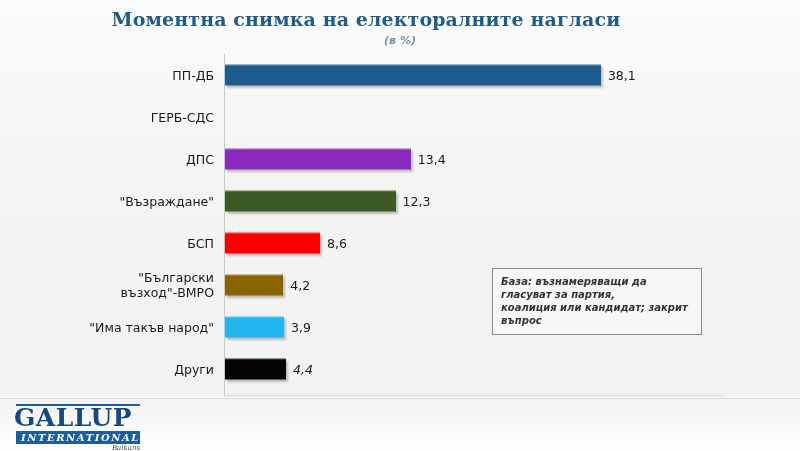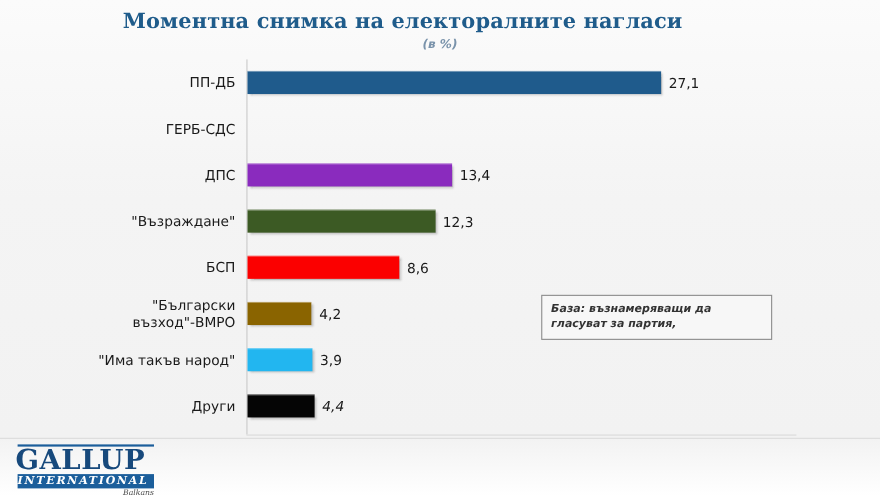--- a/index.html
+++ b/index.html
@@ -175,21 +175,21 @@
     height: 13px;
     background: #1B5E9B;
   }
   #logo-intl {
     position: absolute;
     left: 0;
     top: 0;
     width: 124px;
     height: 20px;
     line-height: 13px;
-    text-align: left;
+    text-align: right;
     font-family: "DejaVu Serif", "Liberation Serif", serif;
     font-style: italic;
     font-weight: bold;
     font-size: 10px;
     letter-spacing: 1.6px;
     color: #ffffff;
   }
   #logo-balkans {
     position: absolute;
     left: 0px;
@@ -211,21 +211,21 @@
   <div id="chart-subtitle">(в %)</div>
 
   <div id="plot-area">
     <div id="axis-line"></div>
     <div id="axis-baseline"></div>
     <div id="bars">
         <div class="bar-row" style="top: 2px;">
           <div class="cat-label">ПП-ДБ</div>
           <div class="bar-wrap" style="width: 375.877px;">
             <div class="bar" style="background: rgb(31, 91, 140);"></div>
-            <div class="bar-value">27,1</div>
+            <div class="bar-value">38,1</div>
           </div>
         </div>
         <div class="bar-row" style="top: 44px;">
           <div class="cat-label">ГЕРБ-СДС</div>
         </div>
         <div class="bar-row" style="top: 86px;">
           <div class="cat-label">ДПС</div>
           <div class="bar-wrap" style="width: 185.858px;">
             <div class="bar" style="background: rgb(138, 43, 190);"></div>
             <div class="bar-value">13,4</div>
@@ -233,21 +233,21 @@
         </div>
         <div class="bar-row" style="top: 128px;">
           <div class="cat-label">"Възраждане"</div>
           <div class="bar-wrap" style="width: 170.601px;">
             <div class="bar" style="background: rgb(60, 90, 36);"></div>
             <div class="bar-value">12,3</div>
           </div>
         </div>
         <div class="bar-row" style="top: 170px;">
           <div class="cat-label">БСП</div>
-          <div class="bar-wrap" style="width: 138px;">
+          <div class="bar-wrap" style="width: 95px;">
             <div class="bar" style="background: rgb(251, 0, 0);"></div>
             <div class="bar-value">8,6</div>
           </div>
         </div>
         <div class="bar-row" style="top: 212px;">
           <div class="cat-label">"Български
 възход"-ВМРО</div>
           <div class="bar-wrap" style="width: 58.254px;">
             <div class="bar" style="background: rgb(138, 100, 0);"></div>
             <div class="bar-value">4,2</div>
@@ -265,20 +265,21 @@
           <div class="bar-wrap" style="width: 61.028px; font-style: italic;">
             <div class="bar" style="background: rgb(5, 5, 5);"></div>
             <div class="bar-value">4,4</div>
           </div>
         </div>
       </div>
   </div>
 
   <div id="note-box">
     <div>База: възнамеряващи да гласуват за партия,</div>
+    <div>коалиция или кандидат; закрит въпрос</div>
   </div>
 
   <div id="footer-rule"></div>
 
   <div id="logo">
     <div id="logo-topline"></div>
     <div id="logo-gallup">GALLUP</div>
     <div id="logo-intl-bar">
       <div id="logo-intl">INTERNATIONAL</div>
     </div>

